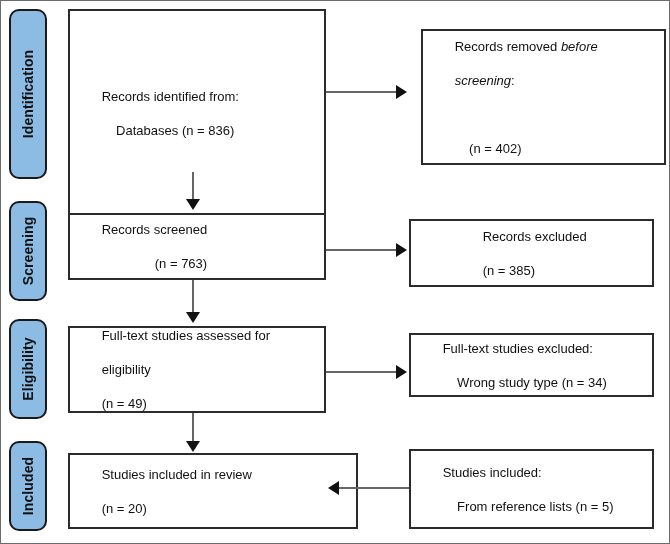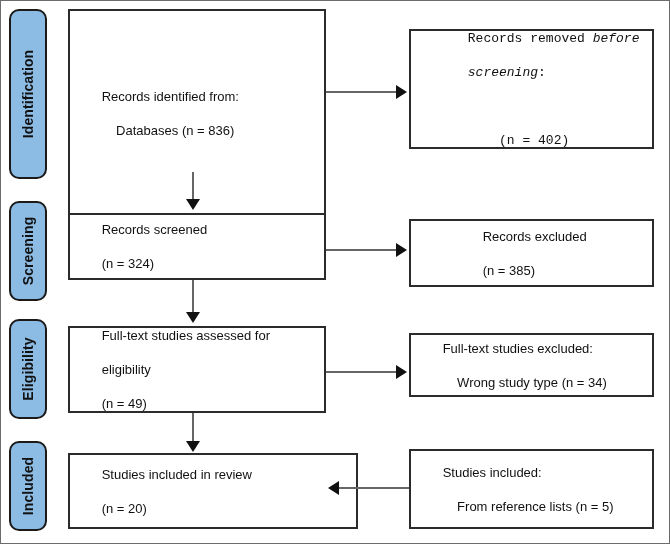--- a/index.html
+++ b/index.html
@@ -118,43 +118,43 @@
     <span class="stage-tab-label">Included</span>
   </div>
 
   <div class="flow-box" style="left:67px; top:8px; width:258px; height:208px;">
     <div class="flow-box-text">
       <span>Records identified from:</span><br>
       <span>    Databases (n = 836)</span>
     </div>
   </div>
 
-  <div class="flow-box" style="left:408px; top:28px; width:245px; height:120px;font-family:Liberation Mono, monospace;">
+  <div class="flow-box" style="left:420px; top:28px; width:245px; height:136px;">
     <div class="flow-box-text">
       <span>Records removed </span><span class="ital">before</span><br>
       <span class="ital">screening</span><span>:</span><br>
       <br>
       <span>    (n = 402)</span>
     </div>
   </div>
 
   <div class="conn">
     <div class="conn-line-h" style="left:325px; top:90px; width:72px;"></div>
     <div class="arrow-head arrow-right" style="left:395px; top:84px;"></div>
   </div>
 
   <div class="conn">
     <div class="conn-line-v" style="left:191px; top:171px; height:31px;"></div>
     <div class="arrow-head arrow-down" style="left:185px; top:198px;"></div>
   </div>
 
-  <div class="flow-box" style="left:67px; top:212px; width:258px; height:67px;">
+  <div class="flow-box" style="left:67px; top:212px; width:258px; height:67px;text-align:right;">
     <div class="flow-box-text">
       <span>Records screened</span><br>
-      <span>(n = 324)</span>
+      <span>(n = 763)</span>
     </div>
   </div>
 
   <div class="flow-box" style="left:408px; top:218px; width:245px; height:68px;padding-left:40px;">
     <div class="flow-box-text">
       <span>Records excluded</span><br>
       <span>(n = 385)</span>
     </div>
   </div>
 

